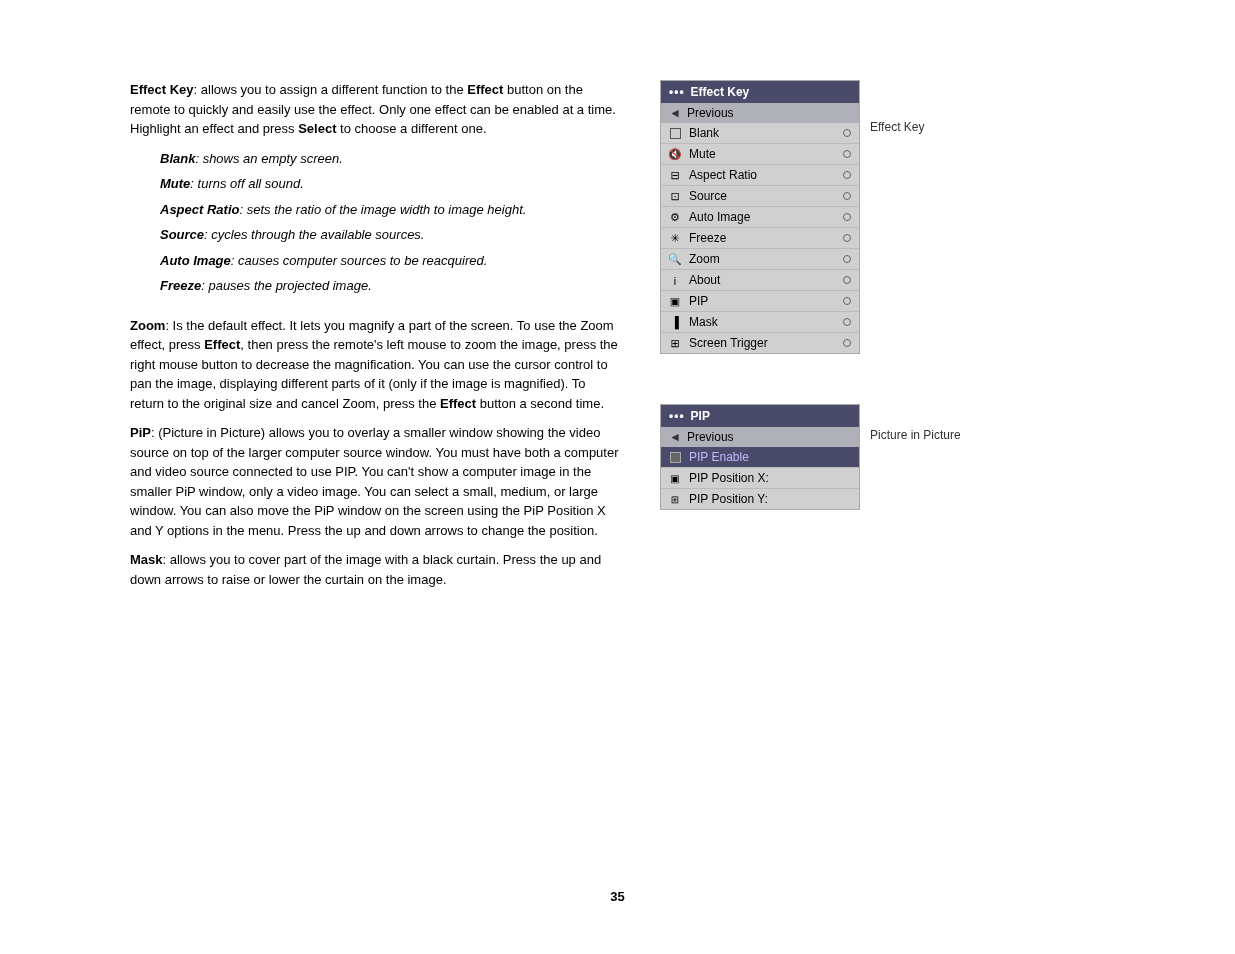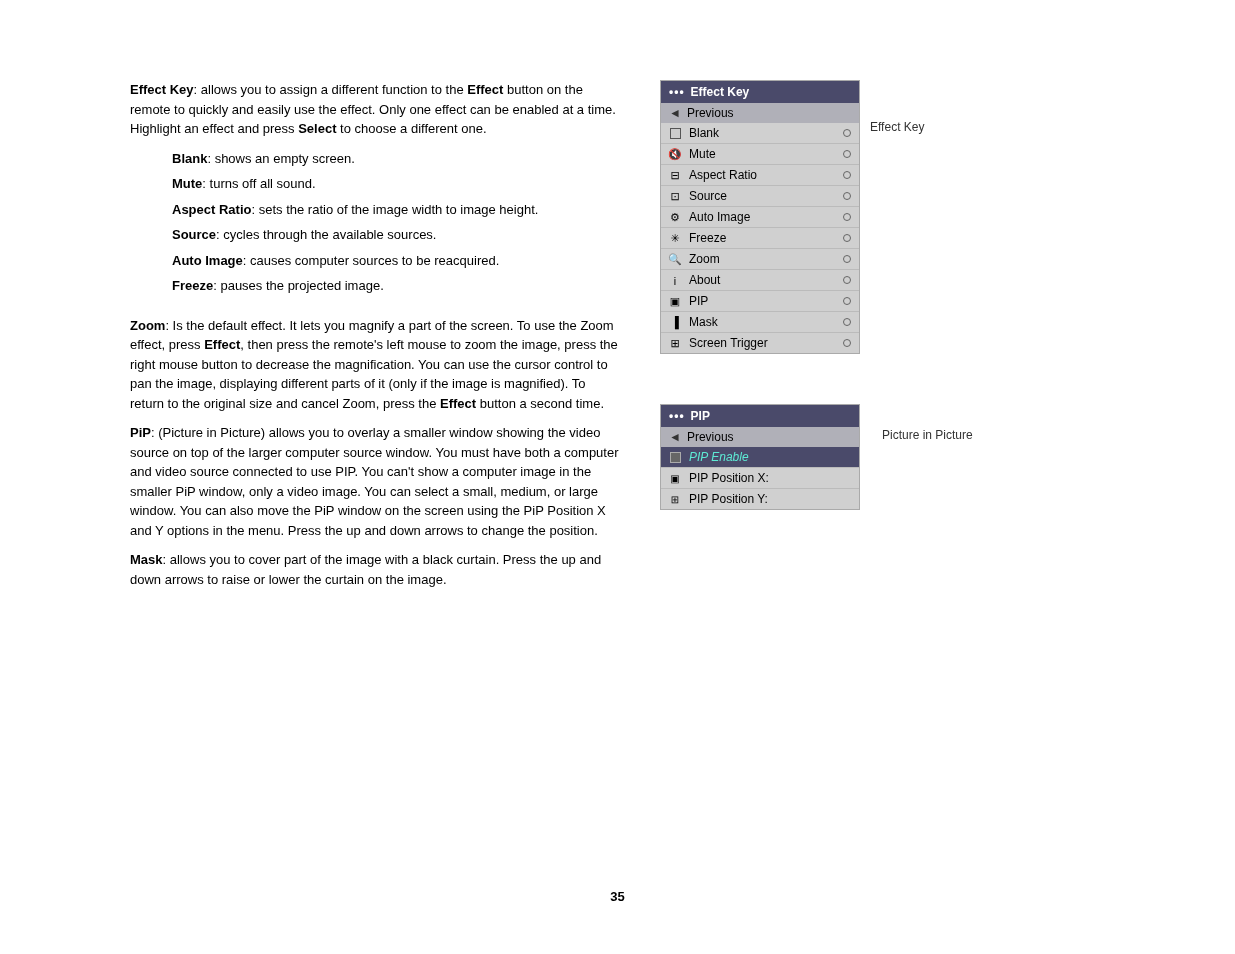--- a/index.html
+++ b/index.html
@@ -34,23 +34,24 @@
     }
     p {
       margin-bottom: 10px;
       line-height: 1.5;
       font-size: 13px;
     }
     p .bold {
       font-weight: bold;
     }
     .indent {
-      margin-left: 42px;
+      margin-left: 30px;
       margin-bottom: 6px;
       line-height: 1.5;
+      font-style: italic;
     }
     .indent .bold {
       font-weight: bold;
     }
     
     .menu-box {
       border: 1px solid #aaa;
       background: #d4d4d4;
       width: 200px;
       font-size: 12px;
@@ -117,22 +118,21 @@
       border: 1px solid #aaa;
       background: #d4d4d4;
       width: 200px;
       font-size: 12px;
     }
     .pip-item-enable {
       background: #4a4a6a;
       color: #fff;
     }
     .pip-item-enable .item-label {
-      color: #5eead4;
-      font-style: italic;
+      color: #c4b5fd;
     }
 
     .menu-wrapper {
       display: flex;
       flex-direction: column;
       align-items: flex-start;
     }
     .menu-with-label {
       display: flex;
       align-items: flex-start;
@@ -311,19 +311,19 @@
               <span class="item-icon" style="font-size:10px;">▣</span>
               <span class="item-label">PIP Position X:</span>
             </div>
 
             <div class="menu-item">
               <span class="item-icon" style="font-size:10px;">⊞</span>
               <span class="item-label">PIP Position Y:</span>
             </div>
           </div>
         </div>
-        <div class="side-label" style="padding-top: 24px; margin-left: 12px;">Picture in Picture</div>
+        <div class="side-label" style="padding-top: 24px;">Picture in Picture</div>
       </div>
     </div>
   </div>
 
   <div class="page-number">35</div>
 </div>
 
 </body></html>

